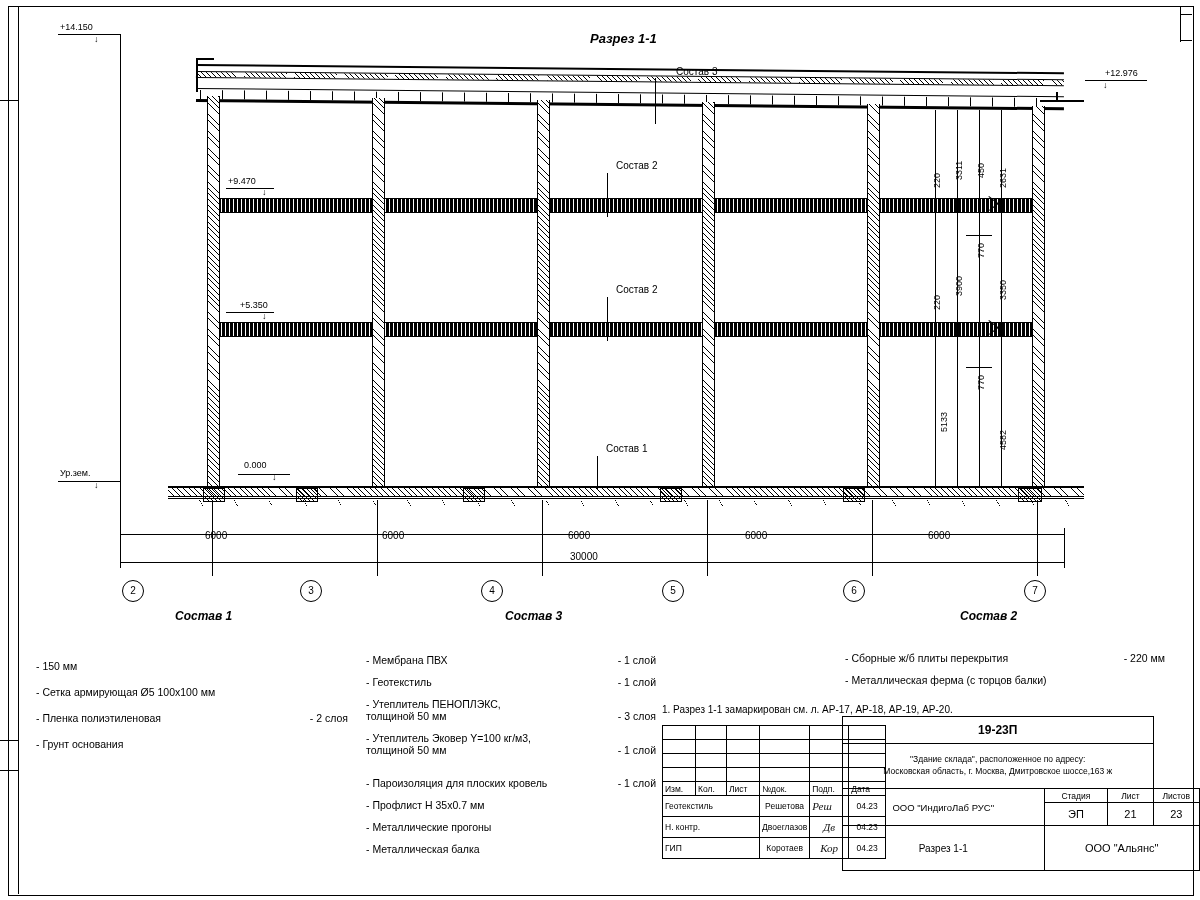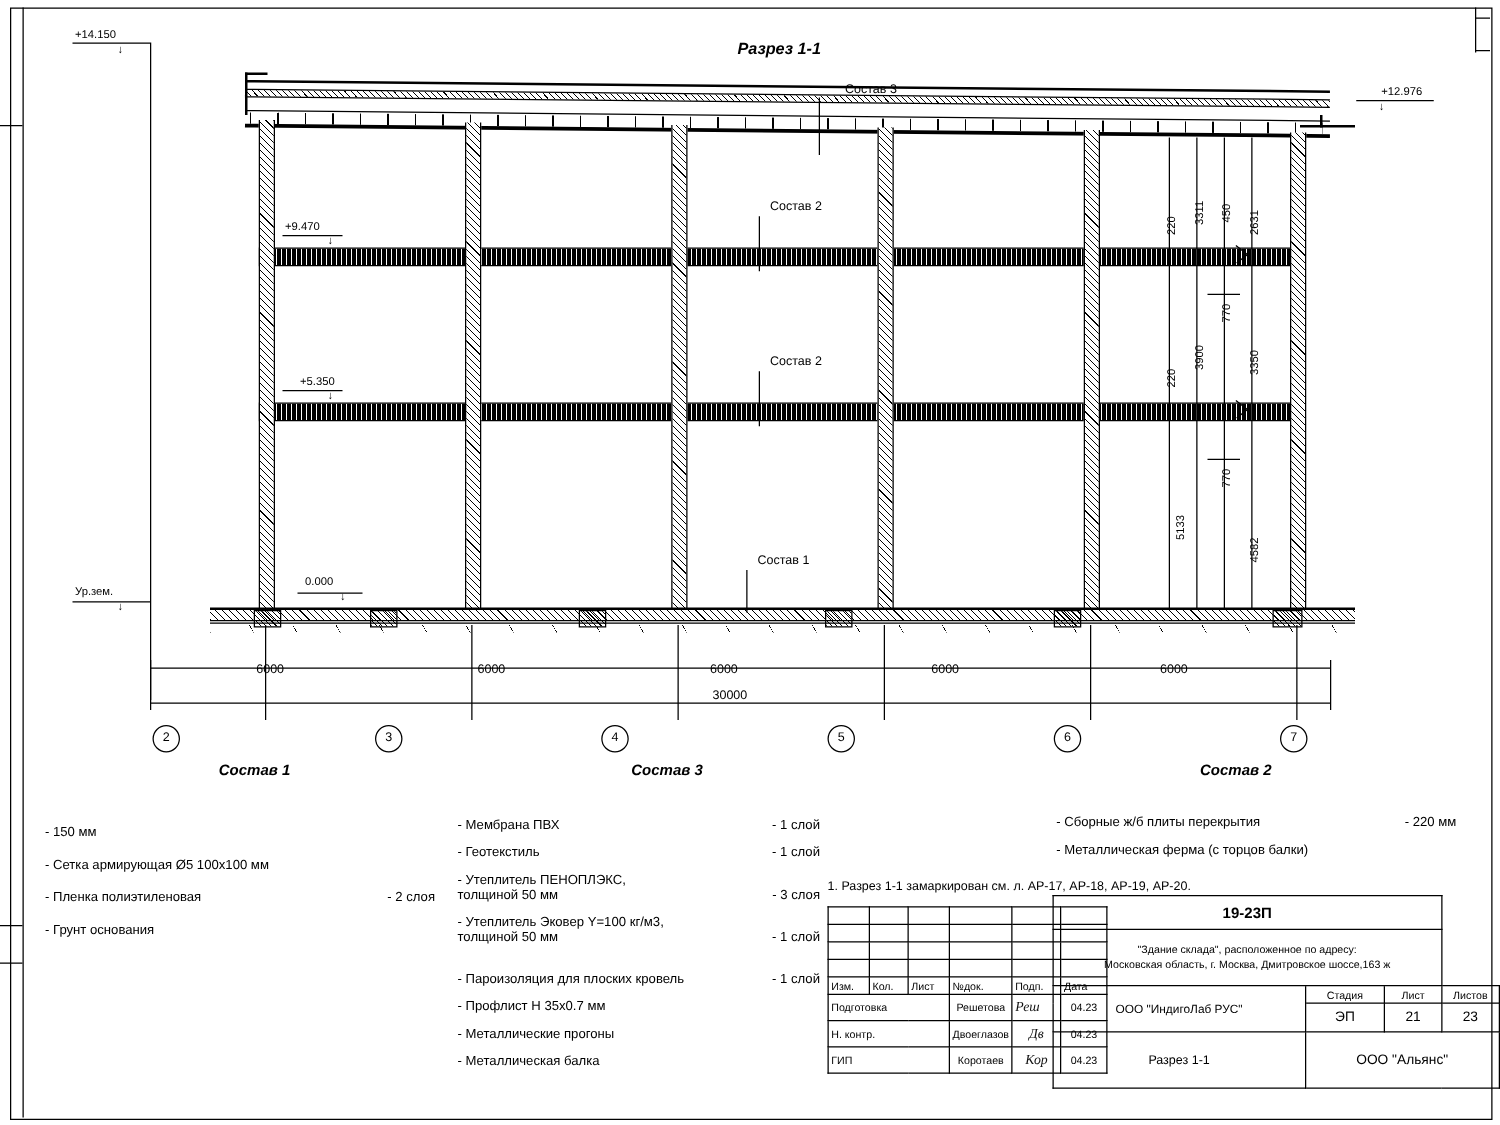--- a/index.html
+++ b/index.html
@@ -301,21 +301,21 @@
         </tr>
     <tr>
       <td>Изм.</td>
       <td>Кол.</td>
       <td>Лист</td>
       <td>№док.</td>
       <td>Подп.</td>
       <td>Дата</td>
     </tr>
     <tr style="height:18px;">
-      <td colspan="3" style="height:20px;">Подготовка</td>
+      <td colspan="3" style="height:20px;">Геотекстиль</td>
       <td style="text-align:center;">Решетова</td>
       <td class="sig" style="text-align:left;">Реш</td>
       <td style="text-align:center;">04.23</td>
     </tr>
     <tr style="height:18px;">
       <td colspan="3" style="height:20px;">Н. контр.</td>
       <td style="text-align:center;">Двоеглазов</td>
       <td class="sig" style="text-align:center;">Дв</td>
       <td style="text-align:center;">04.23</td>
     </tr>

